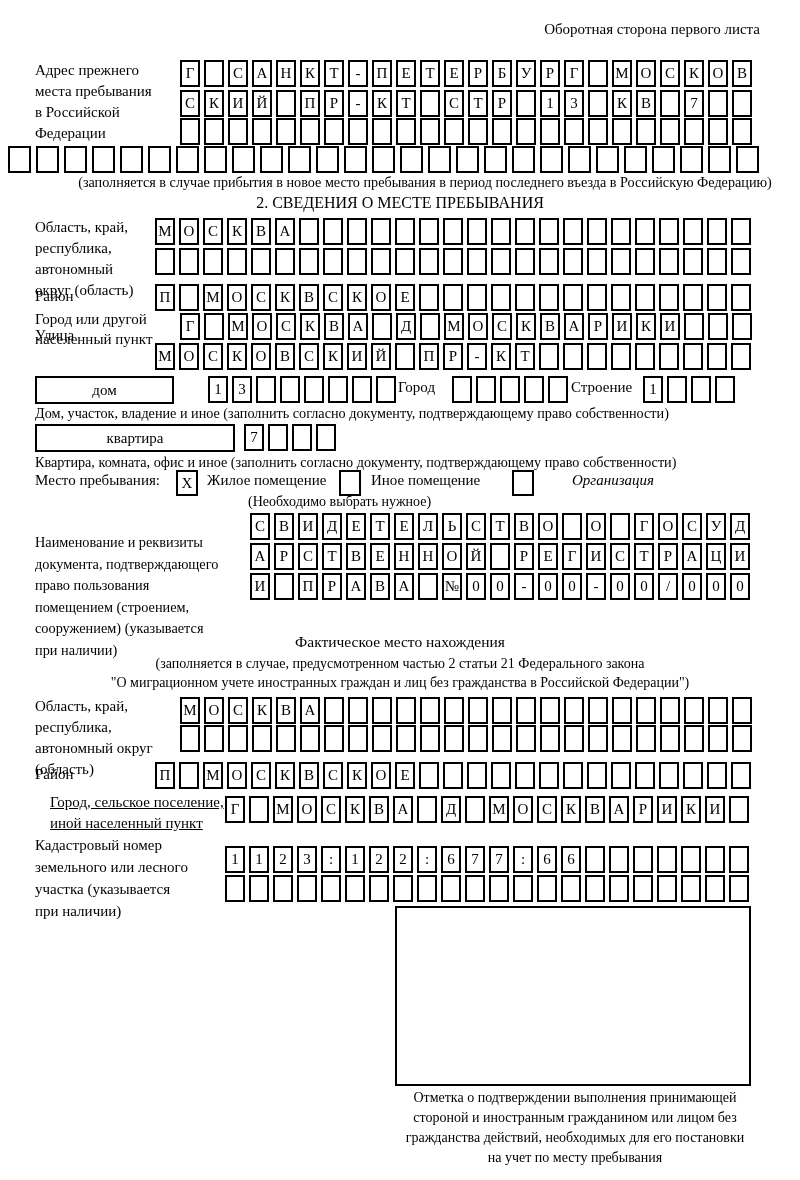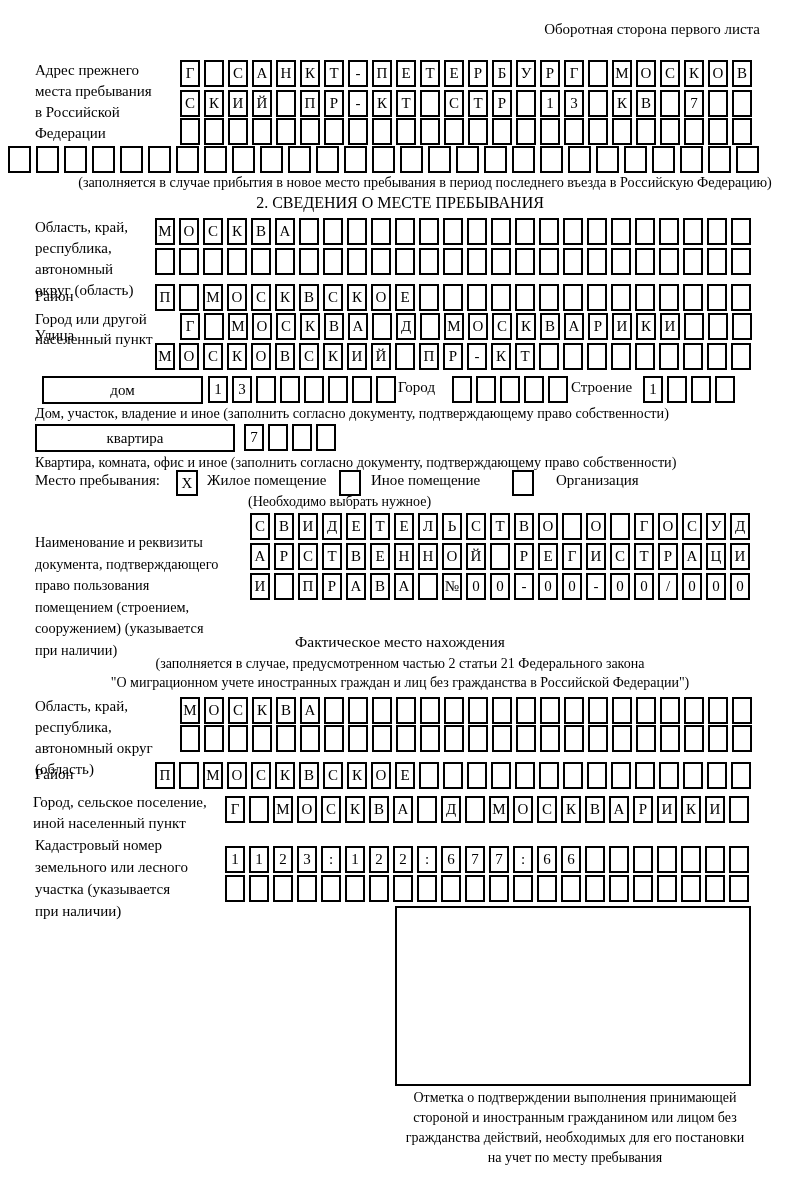--- a/index.html
+++ b/index.html
@@ -70,39 +70,39 @@
 
   <div class="label" style="left:35px;top:309px;line-height:20px;">
     <div>Город или другой</div>
     <div>населенный пункт</div>
   </div>
   <div class="cellrow" style="left:180px;top:313px;"><span class="cell">Г</span><span class="cell"></span><span class="cell">М</span><span class="cell">О</span><span class="cell">С</span><span class="cell">К</span><span class="cell">В</span><span class="cell">А</span><span class="cell"></span><span class="cell">Д</span><span class="cell"></span><span class="cell">М</span><span class="cell">О</span><span class="cell">С</span><span class="cell">К</span><span class="cell">В</span><span class="cell">А</span><span class="cell">Р</span><span class="cell">И</span><span class="cell">К</span><span class="cell">И</span><span class="cell"></span><span class="cell"></span><span class="cell"></span></div>
 
   <div class="label" style="left:35px;top:325px;">Улица</div>
   <div class="cellrow" style="left:155px;top:343px;"><span class="cell">М</span><span class="cell">О</span><span class="cell">С</span><span class="cell">К</span><span class="cell">О</span><span class="cell">В</span><span class="cell">С</span><span class="cell">К</span><span class="cell">И</span><span class="cell">Й</span><span class="cell"></span><span class="cell">П</span><span class="cell">Р</span><span class="cell">-</span><span class="cell">К</span><span class="cell">Т</span><span class="cell"></span><span class="cell"></span><span class="cell"></span><span class="cell"></span><span class="cell"></span><span class="cell"></span><span class="cell"></span><span class="cell"></span><span class="cell"></span></div>
 
-  <div class="fieldbox" style="left:42px;top:376px;width:161px;">дом</div>
+  <div class="fieldbox" style="left:35px;top:376px;width:139px;">дом</div>
   <div class="cellrow" style="left:208px;top:376px;"><span class="cell">1</span><span class="cell">3</span><span class="cell"></span><span class="cell"></span><span class="cell"></span><span class="cell"></span><span class="cell"></span><span class="cell"></span></div>
   <div class="inline-label" style="left:398px;top:379px;">Город</div>
   <div class="cellrow" style="left:452px;top:376px;"><span class="cell"></span><span class="cell"></span><span class="cell"></span><span class="cell"></span><span class="cell"></span></div>
   <div class="inline-label" style="left:571px;top:379px;">Строение</div>
   <div class="cellrow" style="left:643px;top:376px;"><span class="cell">1</span><span class="cell"></span><span class="cell"></span><span class="cell"></span></div>
   <div class="abs cap" style="left:35px;top:405px;">Дом, участок, владение и иное (заполнить согласно документу, подтверждающему право собственности)</div>
 
   <div class="fieldbox" style="left:35px;top:424px;width:200px;">квартира</div>
   <div class="cellrow" style="left:244px;top:424px;"><span class="cell">7</span><span class="cell"></span><span class="cell"></span><span class="cell"></span></div>
   <div class="abs cap" style="left:35px;top:454px;">Квартира, комната, офис и иное (заполнить согласно документу, подтверждающему право собственности)</div>
 
   <div class="inline-label" style="left:35px;top:472px;">Место пребывания:</div>
   <div class="chk" style="left:176px;top:470px;">X</div>
   <div class="inline-label" style="left:207px;top:472px;">Жилое помещение</div>
   <div class="chk" style="left:339px;top:470px;"></div>
   <div class="inline-label" style="left:371px;top:472px;">Иное помещение</div>
   <div class="chk" style="left:512px;top:470px;"></div>
-  <div class="inline-label" style="left:556px;top:472px;">Организация</div>
+  <div class="inline-label" style="left:572px;top:472px;font-style:italic;">Организация</div>
   <div class="abs" style="left:248px;top:494px;font-size:14px;">(Необходимо выбрать нужное)</div>
 
   <div class="label" style="left:35px;top:532px;width:215px;font-size:14.3px;line-height:21.5px;">
     <div>Наименование и реквизиты</div>
     <div>документа, подтверждающего</div>
     <div>право пользования</div>
     <div>помещением (строением,</div>
     <div>сооружением) (указывается</div>
     <div>при наличии)</div>
   </div>
@@ -119,21 +119,21 @@
     <div>республика,</div>
     <div>автономный округ</div>
     <div>(область)</div>
   </div>
   <div class="cellrow" style="left:180px;top:697px;"><span class="cell">М</span><span class="cell">О</span><span class="cell">С</span><span class="cell">К</span><span class="cell">В</span><span class="cell">А</span><span class="cell"></span><span class="cell"></span><span class="cell"></span><span class="cell"></span><span class="cell"></span><span class="cell"></span><span class="cell"></span><span class="cell"></span><span class="cell"></span><span class="cell"></span><span class="cell"></span><span class="cell"></span><span class="cell"></span><span class="cell"></span><span class="cell"></span><span class="cell"></span><span class="cell"></span><span class="cell"></span></div>
   <div class="cellrow" style="left:180px;top:725px;"><span class="cell"></span><span class="cell"></span><span class="cell"></span><span class="cell"></span><span class="cell"></span><span class="cell"></span><span class="cell"></span><span class="cell"></span><span class="cell"></span><span class="cell"></span><span class="cell"></span><span class="cell"></span><span class="cell"></span><span class="cell"></span><span class="cell"></span><span class="cell"></span><span class="cell"></span><span class="cell"></span><span class="cell"></span><span class="cell"></span><span class="cell"></span><span class="cell"></span><span class="cell"></span><span class="cell"></span></div>
 
   <div class="label" style="left:35px;top:764px;">Район</div>
   <div class="cellrow" style="left:155px;top:762px;"><span class="cell">П</span><span class="cell"></span><span class="cell">М</span><span class="cell">О</span><span class="cell">С</span><span class="cell">К</span><span class="cell">В</span><span class="cell">С</span><span class="cell">К</span><span class="cell">О</span><span class="cell">Е</span><span class="cell"></span><span class="cell"></span><span class="cell"></span><span class="cell"></span><span class="cell"></span><span class="cell"></span><span class="cell"></span><span class="cell"></span><span class="cell"></span><span class="cell"></span><span class="cell"></span><span class="cell"></span><span class="cell"></span><span class="cell"></span></div>
 
-  <div class="label" style="left:33px;top:792px;line-height:21px;">
+  <div class="label" style="left:50px;top:792px;line-height:21px;text-decoration:underline;">
     <div>Город, сельское поселение,</div>
     <div>иной населенный пункт</div>
   </div>
   <div class="cellrow" style="left:225px;top:796px;"><span class="cell">Г</span><span class="cell"></span><span class="cell">М</span><span class="cell">О</span><span class="cell">С</span><span class="cell">К</span><span class="cell">В</span><span class="cell">А</span><span class="cell"></span><span class="cell">Д</span><span class="cell"></span><span class="cell">М</span><span class="cell">О</span><span class="cell">С</span><span class="cell">К</span><span class="cell">В</span><span class="cell">А</span><span class="cell">Р</span><span class="cell">И</span><span class="cell">К</span><span class="cell">И</span><span class="cell"></span></div>
 
   <div class="label" style="left:35px;top:834px;line-height:22px;">
     <div>Кадастровый номер</div>
     <div>земельного или лесного</div>
     <div>участка (указывается</div>
     <div>при наличии)</div>

